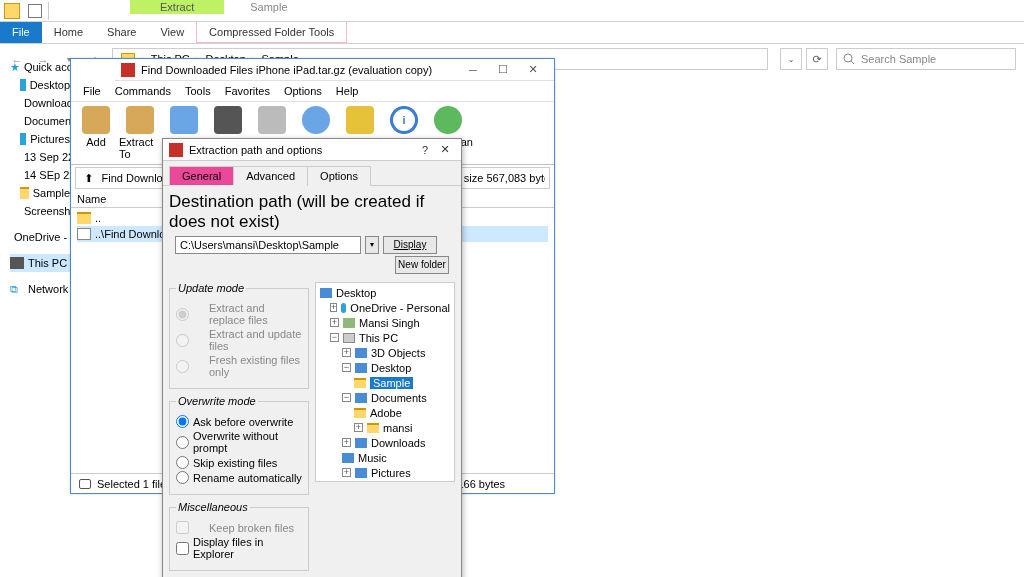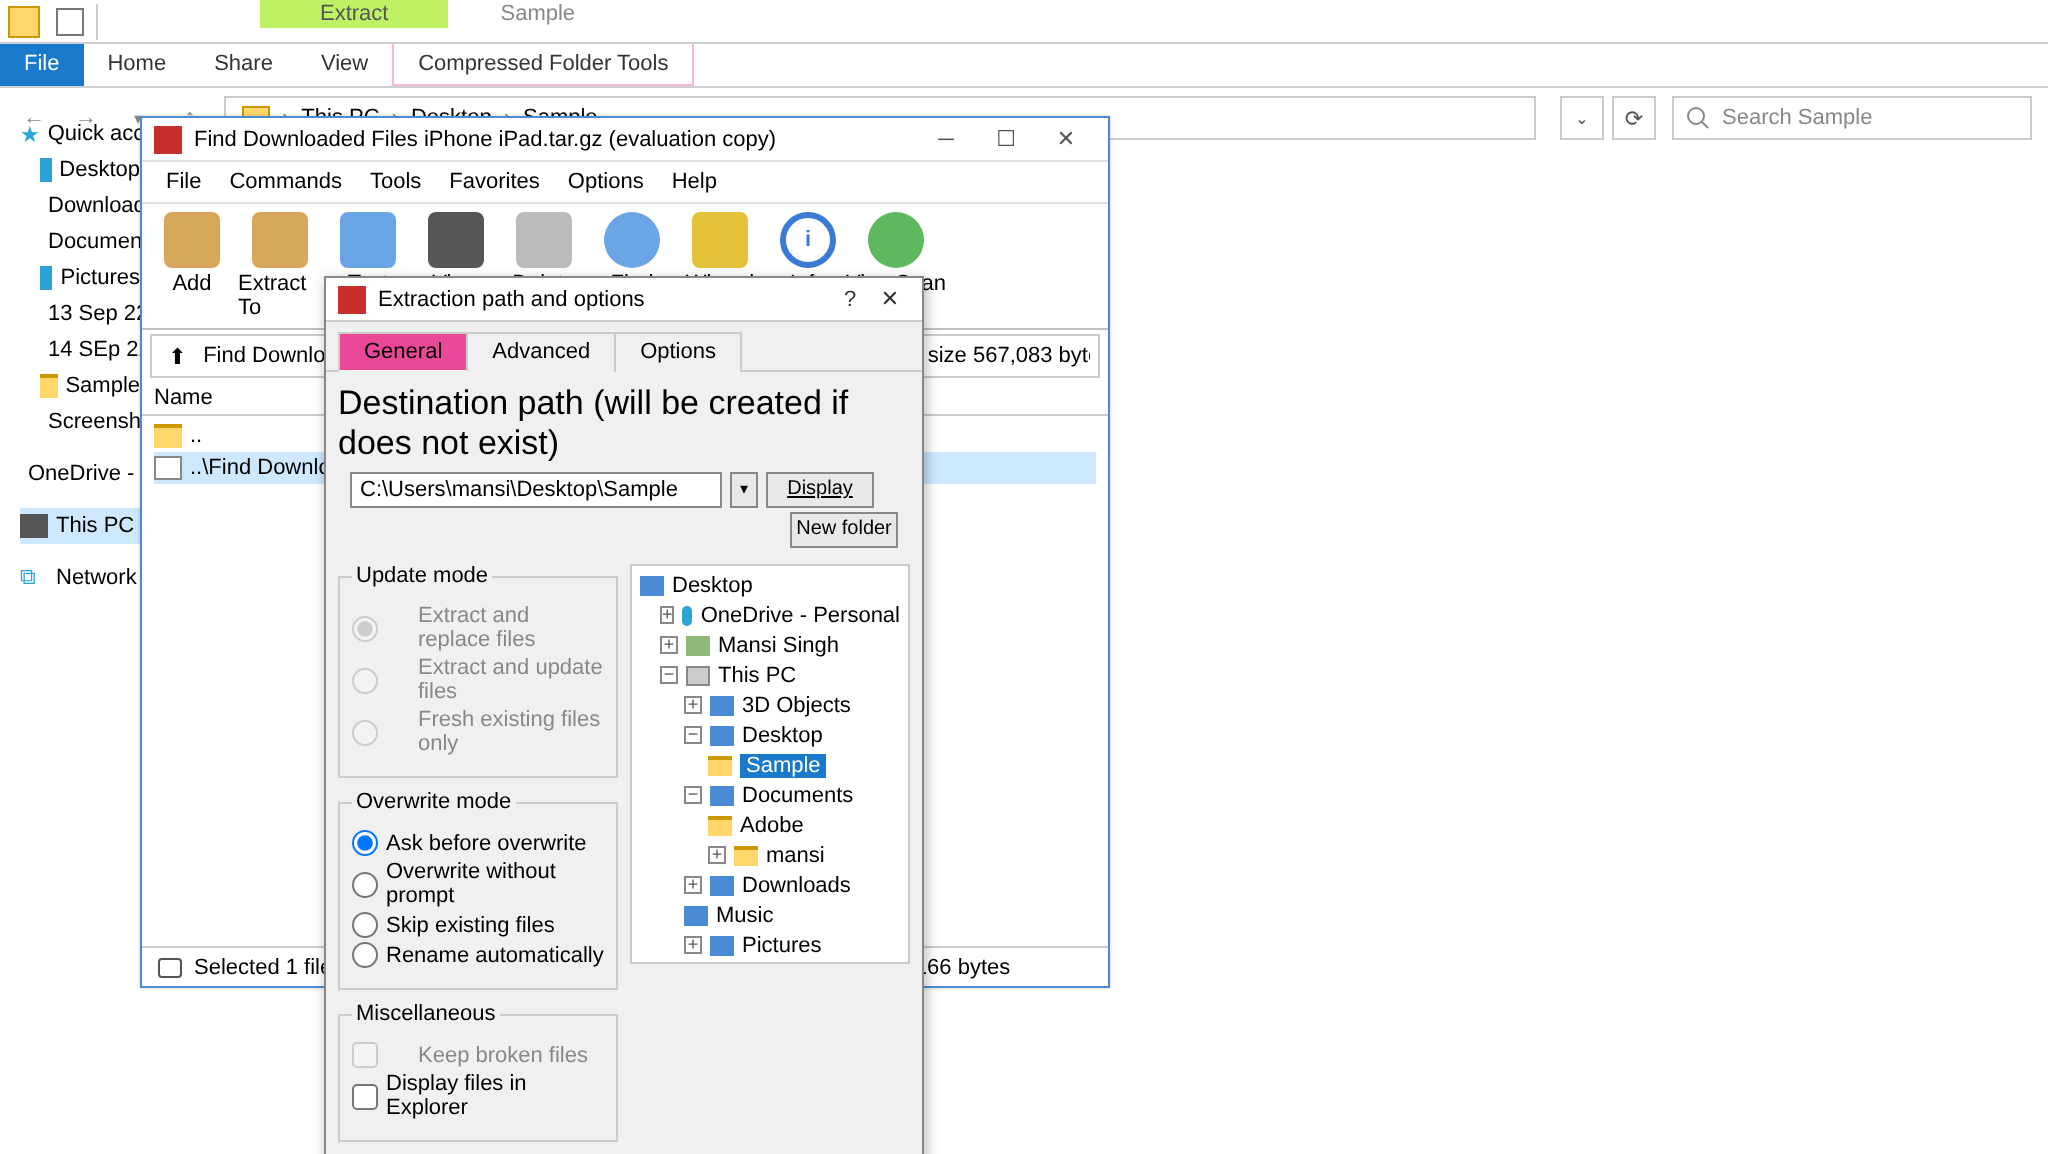--- a/index.html
+++ b/index.html
@@ -34,21 +34,21 @@
   .sb-item.sel { background:#cde8ff; }
   .sb-ico { width:14px; height:12px; background:#ffd76b; border-top:2px solid #cc9a00; display:inline-block;}
   .sb-ico.star { background:none; border:none; color:#2aa3d8; }
   .sb-ico.blue { background:#2aa3d8; border:none;}
   .sb-ico.pc { background:#555; border:none;}
   .sb-ico.net { background:none; border:none; color:#2aa3d8;}
   .content { flex:1; position:relative; }
 
   
   .rar-win { position:absolute; left:0px; top:6px; width:485px; height:436px; border:1px solid #4a8bd6; background:#fff; box-shadow:0 0 2px rgba(0,0,0,.2);}
-  .rar-title { background:#fff; height:22px; display:flex; align-items:center; padding:0 6px; border-bottom:1px solid #e0e0e0;}
+  .rar-title { background:#fff; height:22px; display:flex; align-items:center; padding:0 6px; border-bottom:1px solid #e0e0e0;margin-left:44px;}
   .rar-title .rar-ico { width:14px; height:14px; background:#c72f2a; margin-right:6px; display:inline-block;}
   .rar-title .spacer { flex:1;}
   .rar-title .wbtn { width:30px; text-align:center; color:#555;}
   .rar-menu { display:flex; gap:2px; padding:2px 6px; border-bottom:1px solid #e0e0e0;}
   .rar-menu span { padding:2px 6px;}
   .rar-tb { display:flex; gap:2px; padding:4px 4px; border-bottom:1px solid #c0c0c0;}
   .rar-tool { width:42px; display:flex; flex-direction:column; align-items:center; gap:2px; font-size:10px;}
   .rar-tool .ic { width:28px; height:28px; border-radius:4px; display:flex; align-items:center; justify-content:center;}
   .rar-addr { height:22px; border:1px solid #ccc; margin:2px 4px; display:flex; align-items:center; padding:0 4px;}
   .rar-addr .up { width:18px; height:16px; margin-right:4px; display:flex; align-items:center; justify-content:center;}
@@ -70,21 +70,21 @@
   .dlg-title .rar-ico { width:14px; height:14px; background:#c72f2a; margin-right:6px;}
   .dlg-title .spacer{flex:1;}
   .dlg-title .dbtn{ width:20px; text-align:center; color:#333;}
   .dlg-tabs { display:flex; background:#f0f0f0; padding-top:4px; padding-left:6px; border-bottom:1px solid #ccc;}
   .dlg-tabs .dtab { padding:3px 12px; border:1px solid #ccc; border-bottom:none; background:#f0f0f0; margin-right:-1px; position:relative; top:1px;}
   .dlg-tabs .dtab.active { background:#ec4899; border-bottom:1px solid #f0f0f0; top:1px; z-index:1;}
   .dlg-body { display:flex; padding:6px; gap:6px;}
   .dlg-left { width:140px; }
   .dlg-right { flex:1; border:1px solid #ccc; background:#fff; height:200px; overflow:auto;}
   .grp { border:1px solid #ccc; padding:6px 6px 8px; margin-bottom:6px;}
-  .grp legend{ font-size:11px; padding:0 2px;}
+  .grp legend{ font-size:11px; padding:0 2px;font-style:italic;}
   .opt { display:flex; align-items:center; gap:4px; margin:2px 0;}
   .opt input{ margin:0;}
   .opt.dis { color:#888;gap:20px;}
   .dest-row { display:flex; gap:4px; margin:2px 6px;}
   .dest-lbl { font-size:17px; padding:0 0 2px 0;}
   .dest-input { flex:1; border:1px solid #888; height:18px; padding:0 4px; background:#fff;}
   .sbtn { border:1px solid #888; background:#e8e8e8; height:18px; width:54px; text-align:center; font-size:10px; line-height:16px;}
   .sbtn.wide{ width:100%; margin-top:4px; height:18px;}
   .dlg-ft { display:flex; justify-content:flex-end; gap:8px; padding:6px 10px 10px;}
 

